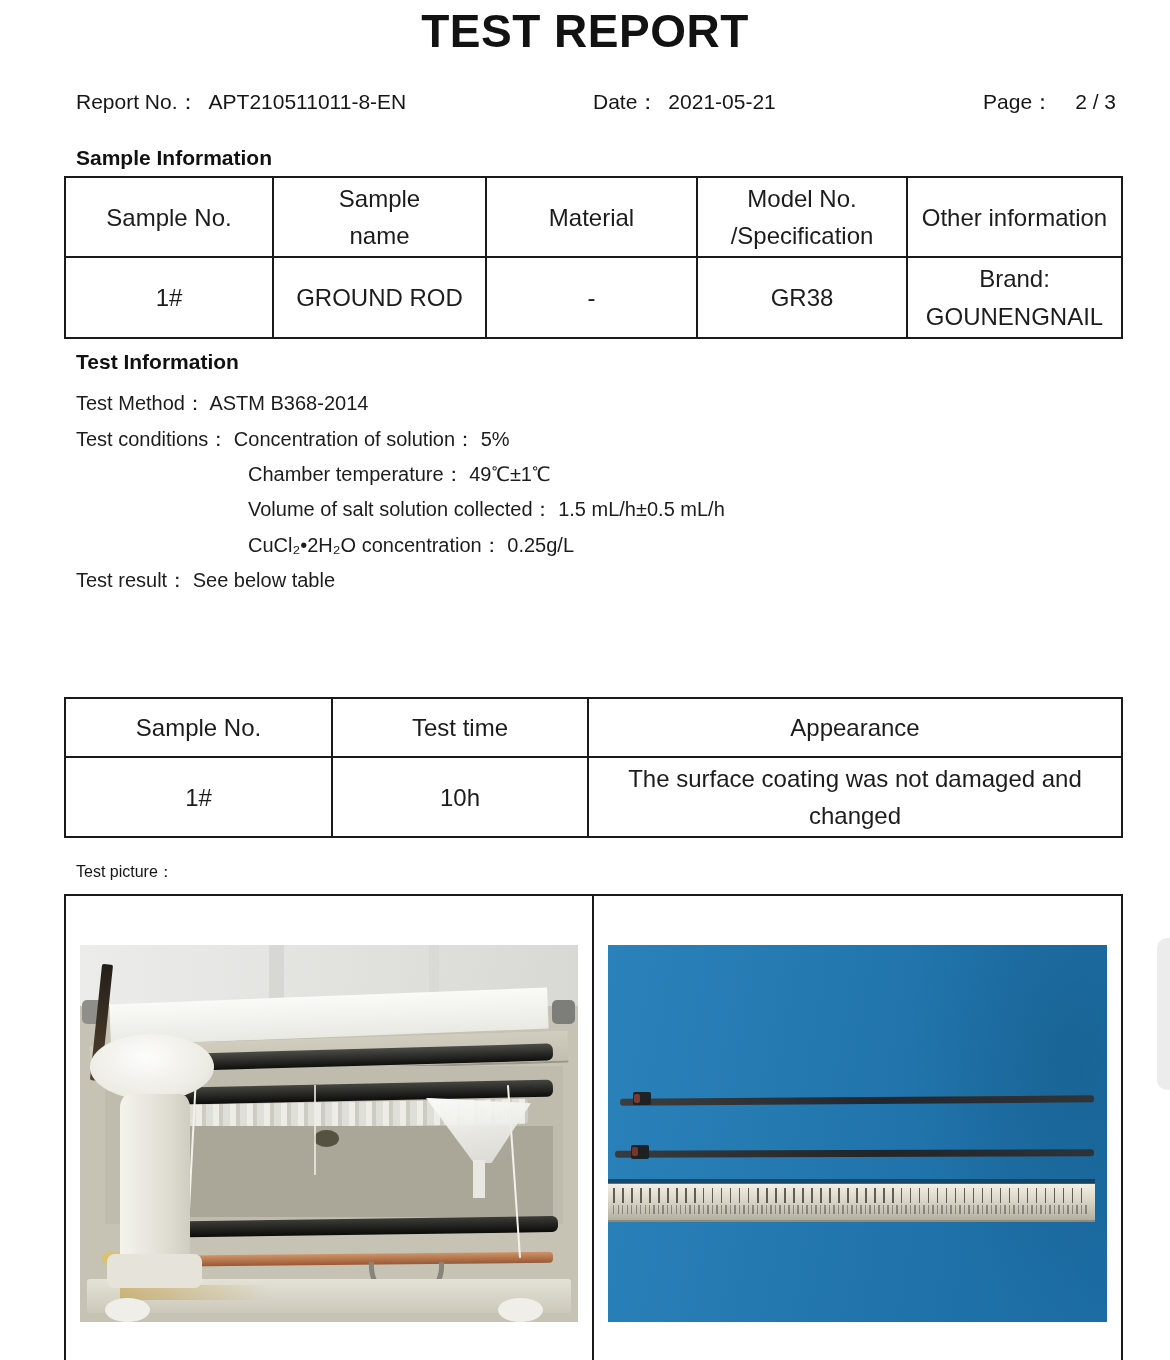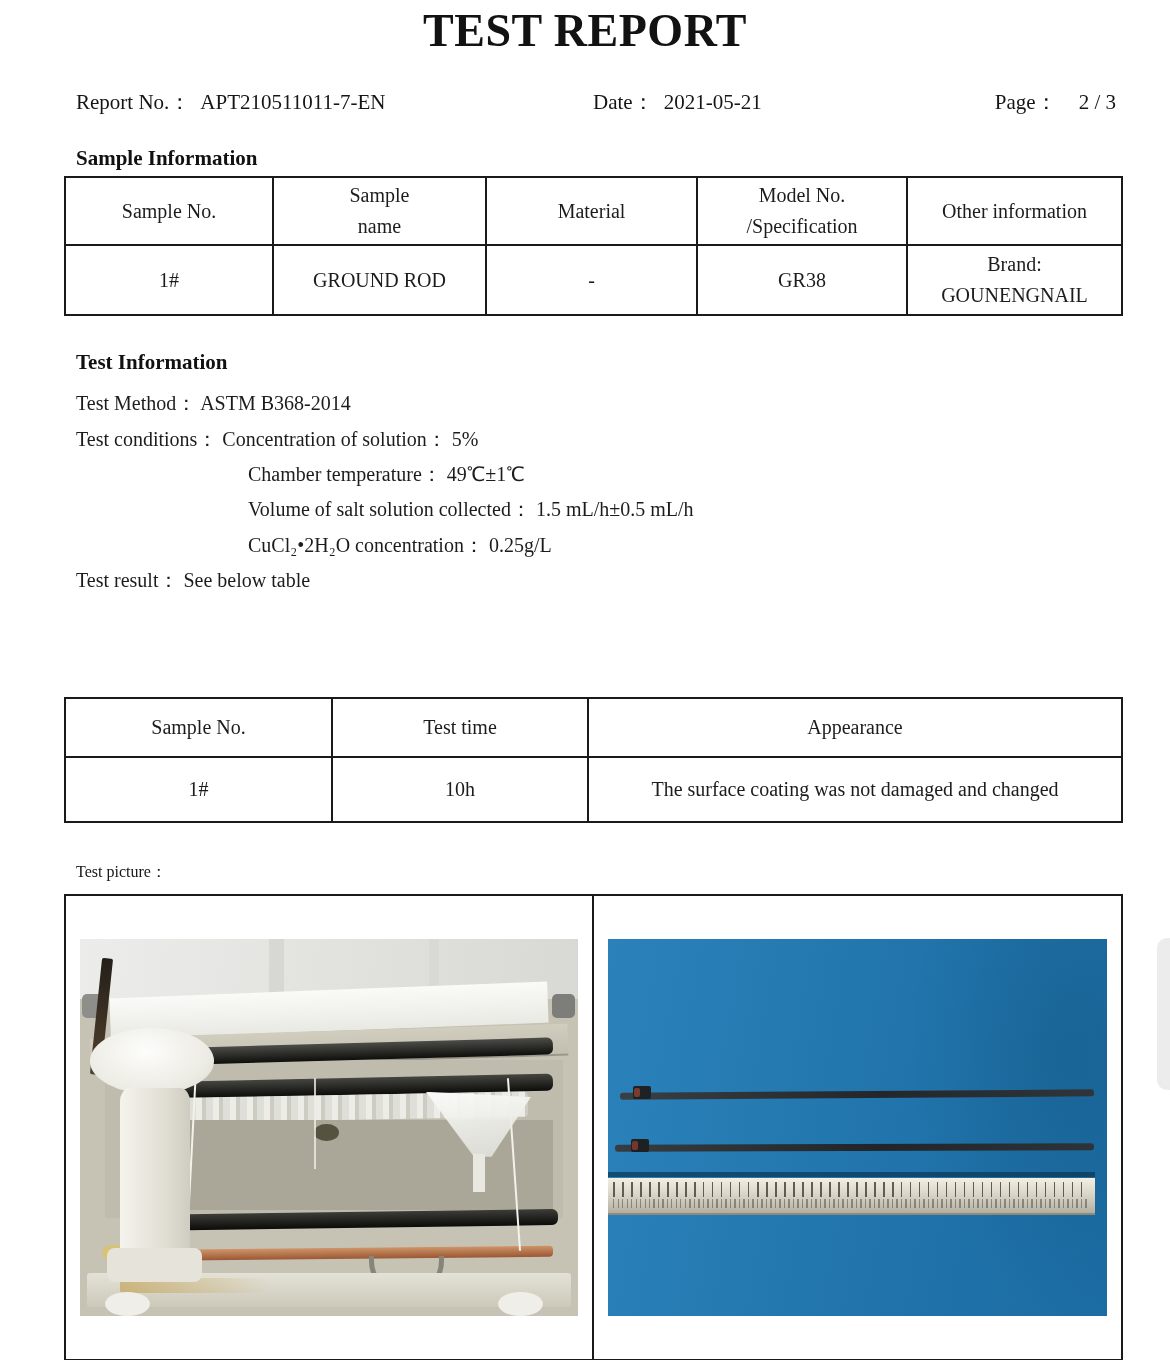--- a/index.html
+++ b/index.html
@@ -1,39 +1,39 @@
 <!DOCTYPE html>
 <html><head>
 <meta charset="utf-8">
 <style>
   html,body{margin:0;padding:0;background:#ffffff;}
   .doc{
     position:relative;width:1170px;height:1360px;background:#fff;
-    color:#161616;font-family:Liberation Serif, serif;
+    color:#161616;font-family:Liberation Sans, sans-serif;
     overflow:hidden;
   }
   .title{
     position:absolute;top:4px;left:0;width:100%;text-align:center;
     font-size:46px;font-weight:700;letter-spacing:0.5px;color:#121212;
   }
   .meta{position:absolute;top:88px;left:76px;width:1040px;height:28px;font-size:21px;}
   .meta .item{position:absolute;white-space:nowrap;}
   .meta .lbl{margin-right:10px;}
   .m-report{left:0;}
   .m-date{left:517px;}
   .m-page{right:0;}
   .m-page .lbl{margin-right:22px;}
 
   .h-section{position:absolute;left:76px;font-size:21px;font-weight:700;color:#111;}
   #h-sample{top:146px;}
   #h-test{top:350px;}
   .h-plain{position:absolute;left:76px;font-size:16px;font-weight:400;}
   #h-picture{top:862px;}
 
-  table.rtable{border-collapse:collapse;table-layout:fixed;position:absolute;font-size:20px;}
+  table.rtable{border-collapse:collapse;table-layout:fixed;position:absolute;font-size:24px;}
   table.rtable td{
     border:2px solid #1a1a1a;text-align:center;vertical-align:middle;
     white-space:pre-line;line-height:1.55;padding:2px 6px;box-sizing:border-box;color:#1c1c1c;
   }
   .t1{top:176px;left:64px;width:1057px;}
   .t1 tr.head td{height:62px;}
   .t1 tr.data td{height:70px;}
   .t2{top:697px;left:64px;width:1057px;}
   .t2 tr.head td{height:59px;}
   .t2 tr.data td{height:65px;}
@@ -111,21 +111,21 @@
 </style>
 </head>
 <body>
 
 <div class="doc">
 
   <div class="title">TEST REPORT</div>
 
   <div class="meta">
     <span class="item m-report">
-      <span class="lbl">Report No.：</span><span>APT210511011-7-EN</span>
+      <span class="lbl">Report No.：</span><span>APT210511011-8-EN</span>
     </span>
     <span class="item m-date">
       <span class="lbl">Date：</span><span>2021-05-21</span>
     </span>
     <span class="item m-page">
       <span class="lbl">Page：</span><span>2 / 3</span>
     </span>
   </div>
 
   <div class="h-section" id="h-sample">Sample Information</div>

